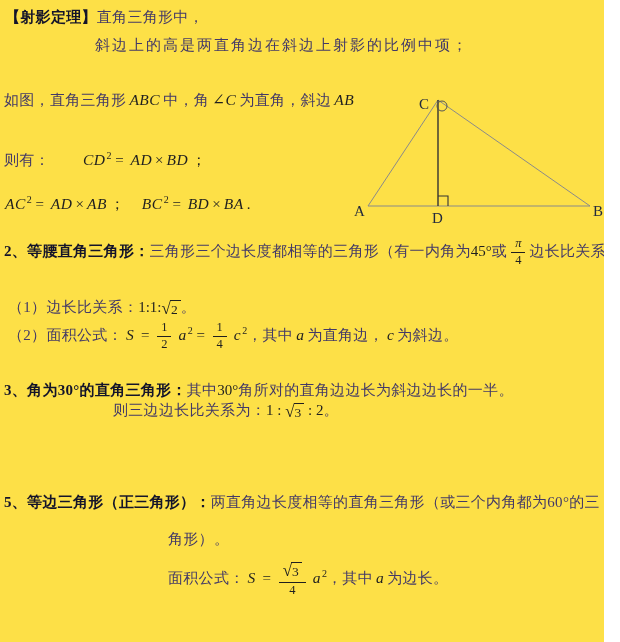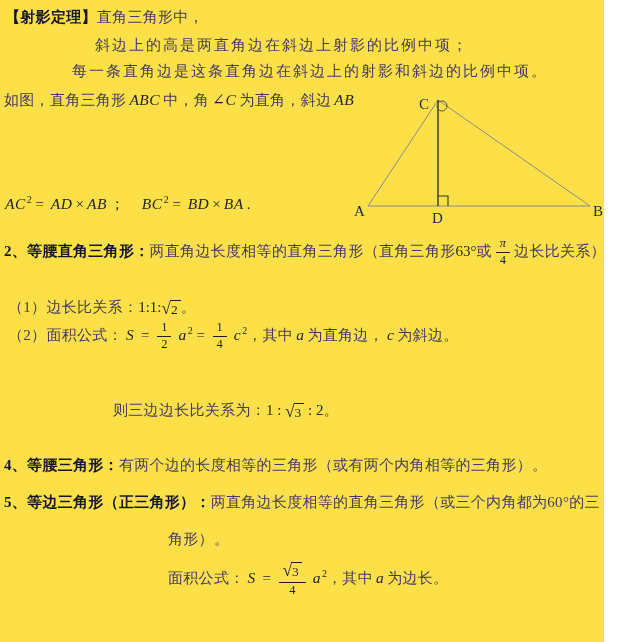--- a/index.html
+++ b/index.html
@@ -45,57 +45,57 @@
   .l-area{left:168px;top:562px;}
   .fig{position:absolute;left:350px;top:92px;}
   .fig text{font-family:"Liberation Serif","DejaVu Serif",serif;font-size:15px;fill:#232a3d;}
 </style>
 </head>
 <body>
 
 <div id="page">
   <div class="line l-title"><span class="seg-b">【射影定理】</span><span class="seg-cn">直角三角形中，</span></div>
   <div class="line l-rule1 ls"><span class="seg-cn">斜边上的高是两直角边在斜边上射影的比例中项；</span></div>
-  <div class="line l-rule2 ls"><span class="seg-cn">每一条直角边是这条直角边在斜边上的射影和斜边的比例中项。</span></div>
   <div class="line l-figd1"><span class="seg-cn">如图，直角三角形</span><span class="seg-m">ABC</span><span class="seg-cn">中，角</span><span class="seg-m">∠C</span><span class="seg-cn">为直角，斜边</span><span class="seg-m">AB</span></div>
+  <div class="line l-form1"><span class="seg-cn">则有：</span><span class="seg-sp"></span><span class="seg-m">CD</span><sup class="seg-sup">2</sup><span class="seg-mu"> = </span><span class="seg-m">AD</span><span class="seg-mu">×</span><span class="seg-m">BD</span><span class="seg-mu">；</span></div>
   <div class="line l-form2"><span class="seg-m">AC</span><sup class="seg-sup">2</sup><span class="seg-mu"> = </span><span class="seg-m">AD</span><span class="seg-mu">×</span><span class="seg-m">AB</span><span class="seg-mu">；</span><span class="seg-gap"></span><span class="seg-m">BC</span><sup class="seg-sup">2</sup><span class="seg-mu"> = </span><span class="seg-m">BD</span><span class="seg-mu">×</span><span class="seg-m">BA</span><span class="seg-mu">.</span></div>
 
   <svg class="fig" width="262" height="142" viewBox="0 0 262 142">
     <line x1="18" y1="114" x2="240" y2="114" stroke="#8a8a8a" stroke-width="1.2"></line>
     <line x1="18" y1="114" x2="88" y2="8" stroke="#8a8a8a" stroke-width="1"></line>
     <line x1="88" y1="8" x2="240" y2="114" stroke="#8a8a8a" stroke-width="1"></line>
     <line x1="88" y1="8" x2="88" y2="114" stroke="#333333" stroke-width="1.4"></line>
     <polyline points="88,104 98,104 98,114" fill="none" stroke="#333333" stroke-width="1.1"></polyline>
     <circle cx="92" cy="14" r="5" fill="none" stroke="#555555" stroke-width="1"></circle>
     <text x="4" y="124">A</text>
     <text x="243" y="124">B</text>
     <text x="69" y="17">C</text>
     <text x="82" y="131">D</text>
   </svg>
 
-  <div class="line l-sec2"><span class="seg-b">2、等腰直角三角形：</span><span class="seg-cn">两直角边长度相等的直角三角形（直角三角形</span><span class="seg-mu">63°</span><span class="seg-cn">或</span><span class="frac">
+  <div class="line l-sec2"><span class="seg-b">2、等腰直角三角形：</span><span class="seg-cn">三角形三个边长度都相等的三角形（有一内角为</span><span class="seg-mu">45°</span><span class="seg-cn">或</span><span class="frac">
         <span class="num it">π</span>
         <span class="den">4</span>
       </span><span class="seg-cn">边长比关系）</span></div>
   <div class="line l-s2i1"><span class="seg-cn">（1）边长比关系：</span><span class="seg-mu">1:1:</span><span class="sqrt">
         <span class="rad">√</span>
         <span class="rdc">2</span>
       </span><span class="seg-cn">。</span></div>
   <div class="line l-s2i2"><span class="seg-cn">（2）面积公式：</span><span class="seg-m">S</span><span class="seg-mu"> = </span><span class="frac">
         <span class="num">1</span>
         <span class="den">2</span>
       </span><span class="seg-m">a</span><sup class="seg-sup">2</sup><span class="seg-mu"> = </span><span class="frac">
         <span class="num">1</span>
         <span class="den">4</span>
       </span><span class="seg-m">c</span><sup class="seg-sup">2</sup><span class="seg-cn">，其中</span><span class="seg-m">a</span><span class="seg-cn">为直角边，</span><span class="seg-m">c</span><span class="seg-cn">为斜边。</span></div>
+  <div class="line l-sec3"><span class="seg-b">3、角为30°的直角三角形：</span><span class="seg-cn">其中</span><span class="seg-mu">30°</span><span class="seg-cn">角所对的直角边边长为斜边边长的一半。</span></div>
   <div class="line l-ratio"><span class="seg-cn">则三边边长比关系为：</span><span class="seg-mu">1 : </span><span class="sqrt">
         <span class="rad">√</span>
         <span class="rdc">3</span>
       </span><span class="seg-mu"> : 2</span><span class="seg-cn">。</span></div>
-  <div class="line l-sec4"><span class="seg-b">4、等腰三角形：</span><span class="seg-cn">有两个边的长度相等的三角形（或有两个内角相等的三角形）。</span></div>
   <div class="line l-sec5"><span class="seg-b">5、等边三角形（正三角形）：</span><span class="seg-cn">两直角边长度相等的直角三角形（或三个内角都为60°的三</span></div>
   <div class="line l-s5c"><span class="seg-cn">角形）。</span></div>
   <div class="line l-area"><span class="seg-cn">面积公式：</span><span class="seg-m">S</span><span class="seg-mu"> = </span><span class="frac">
         <span class="num"><span class="sqrt">
             <span class="rad">√</span>
             <span class="rdc">3</span>
           </span></span>
         <span class="den">4</span>
       </span><span class="seg-m">a</span><sup class="seg-sup">2</sup><span class="seg-cn">，其中</span><span class="seg-m">a</span><span class="seg-cn">为边长。</span></div>
 </div>

